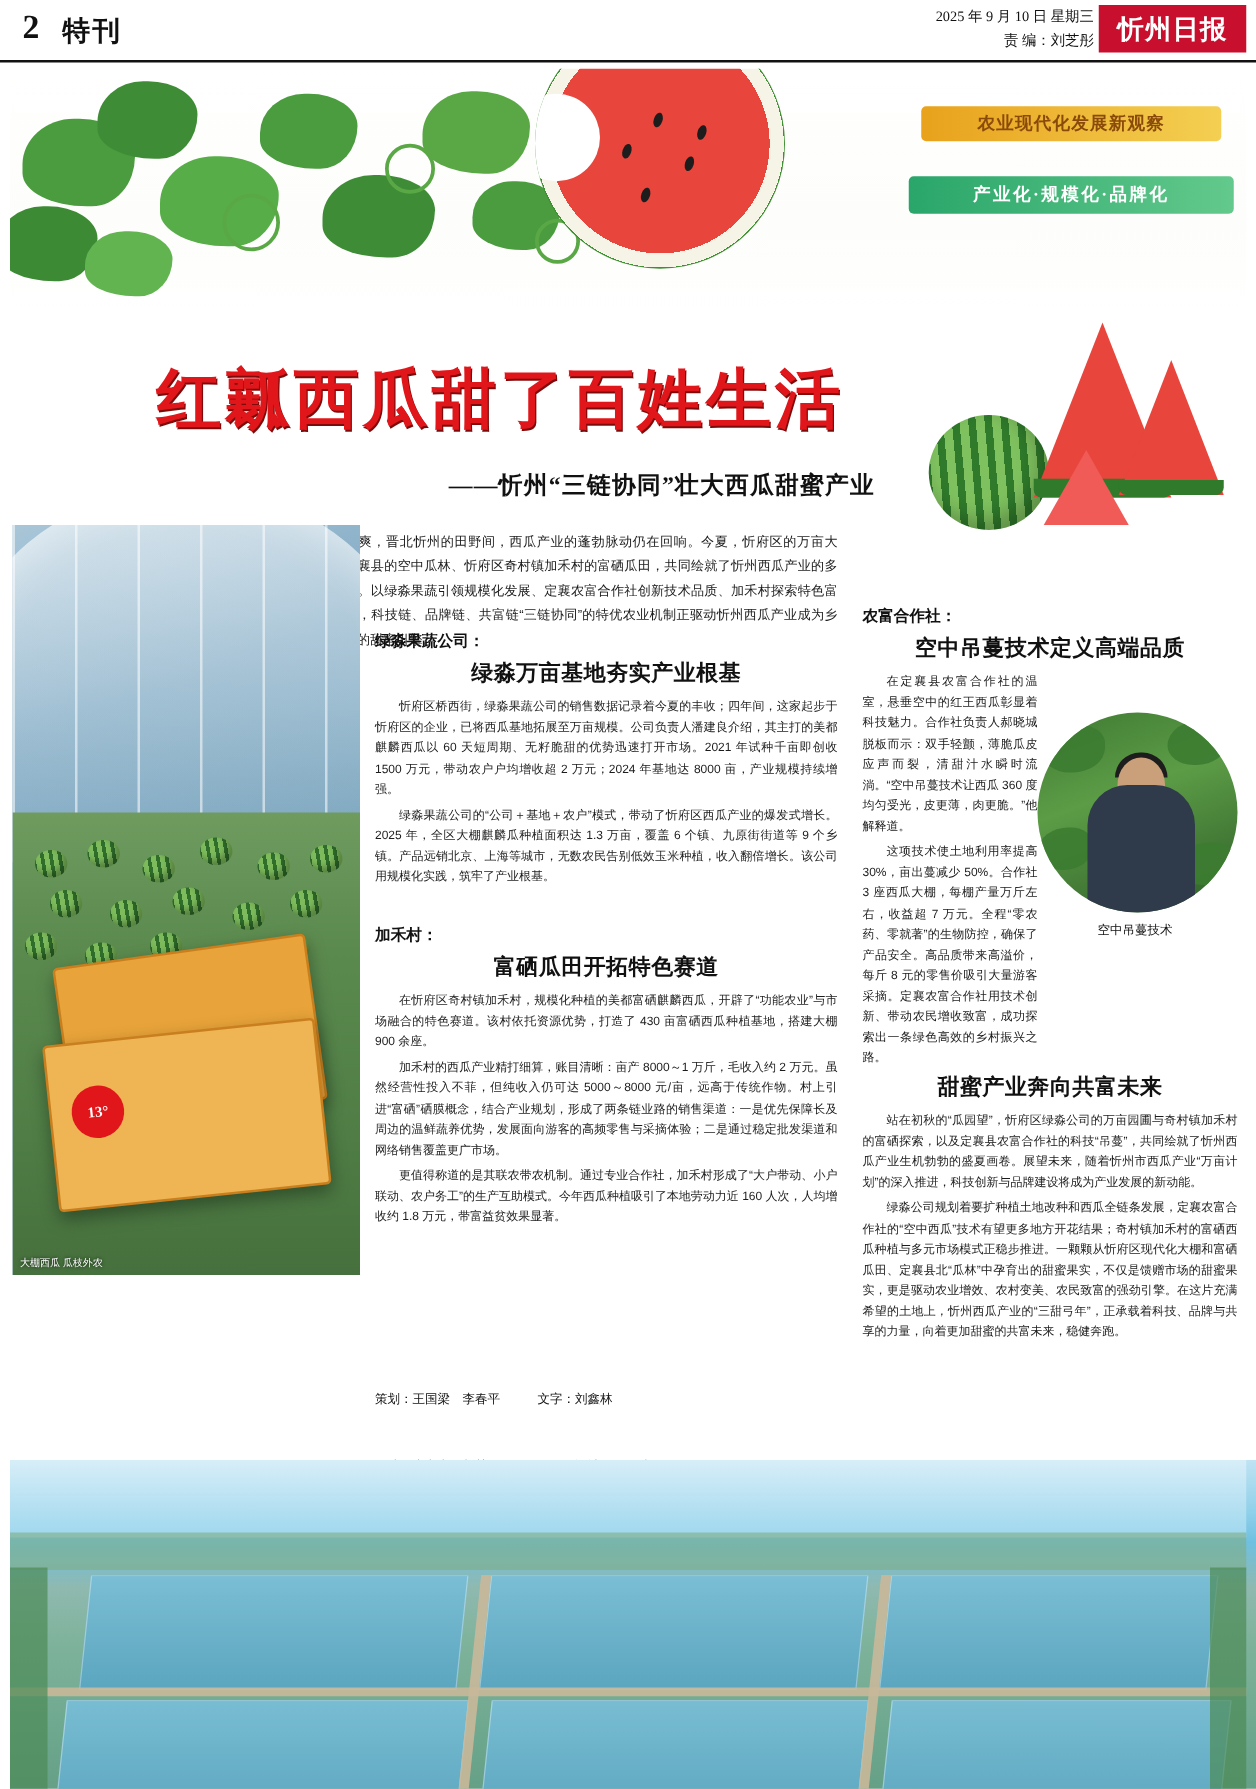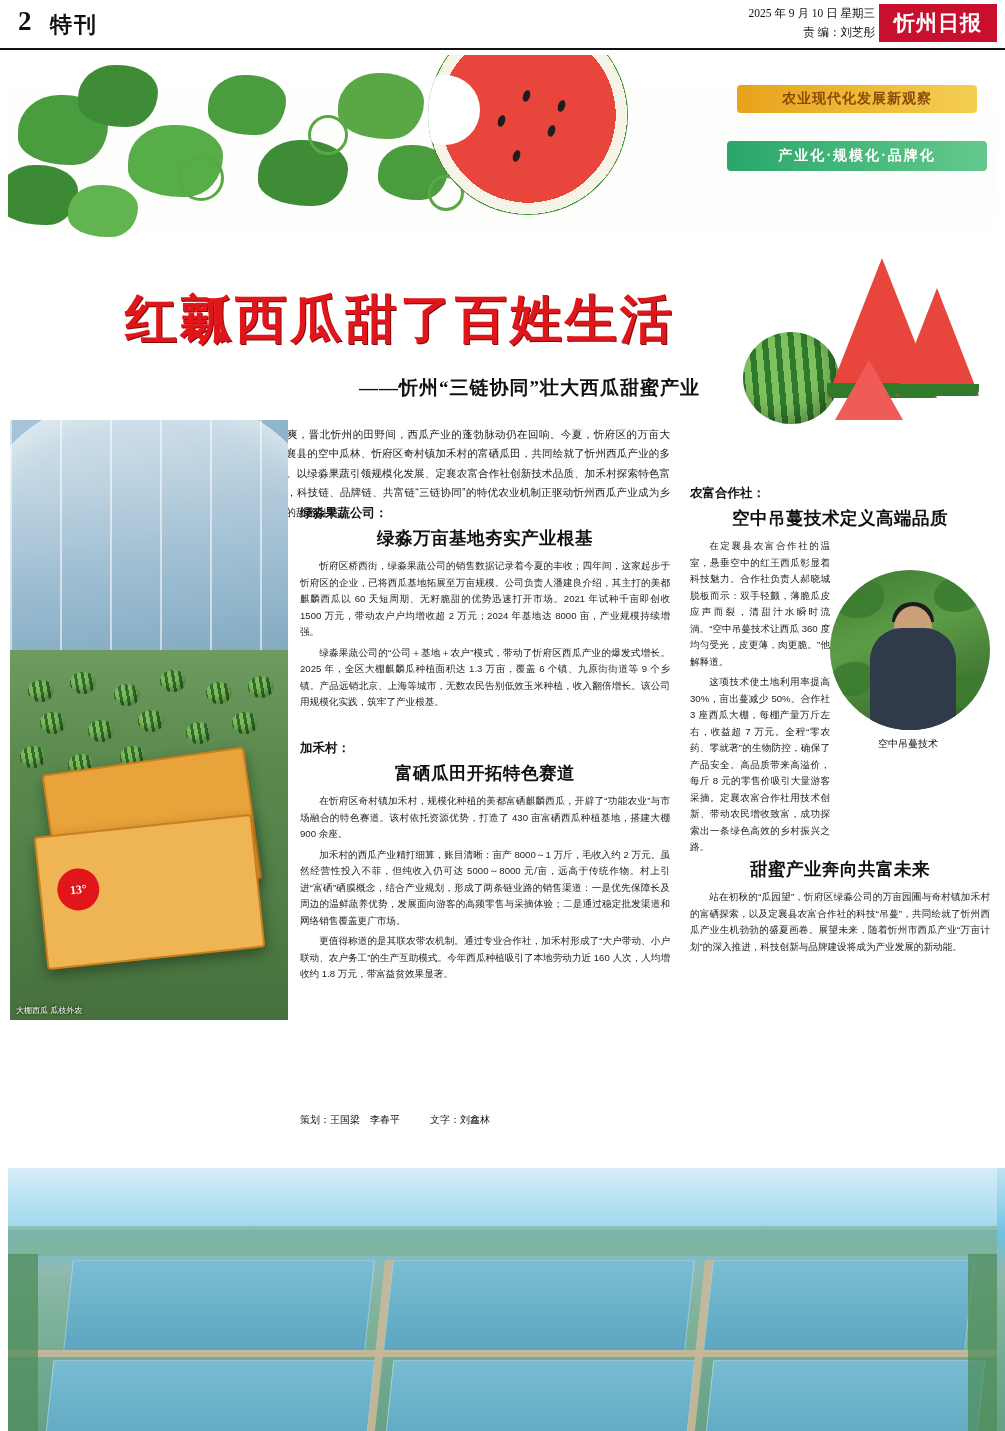--- a/index.html
+++ b/index.html
@@ -412,20 +412,21 @@
       <div class="rp-head"></div>
       <div class="rp-man"></div>
     </div>
     <div class="rp-cap">空中吊蔓技术</div>
   </div>
 
   <div class="col-right a4">
     <div class="art-title">甜蜜产业奔向共富未来</div>
     <div class="art-body">
       <p>站在初秋的“瓜园望”，忻府区绿淼公司的万亩园圃与奇村镇加禾村的富硒探索，以及定襄县农富合作社的科技“吊蔓”，共同绘就了忻州西瓜产业生机勃勃的盛夏画卷。展望未来，随着忻州市西瓜产业“万亩计划”的深入推进，科技创新与品牌建设将成为产业发展的新动能。</p>
+      <p>绿淼公司规划着要扩种植土地改种和西瓜全链条发展，定襄农富合作社的“空中西瓜”技术有望更多地方开花结果；奇村镇加禾村的富硒西瓜种植与多元市场模式正稳步推进。一颗颗从忻府区现代化大棚和富硒瓜田、定襄县北“瓜林”中孕育出的甜蜜果实，不仅是馈赠市场的甜蜜果实，更是驱动农业增效、农村变美、农民致富的强劲引擎。在这片充满希望的土地上，忻州西瓜产业的“三甜弓年”，正承载着科技、品牌与共享的力量，向着更加甜蜜的共富未来，稳健奔跑。</p>
     </div>
   </div>
 
   <div class="credits">
     <div class="row">
       <span class="lbl"><span>策划：</span><span>王国梁　李春平</span></span>
       <span class="lbl"><span>文字：</span><span>刘鑫林</span></span>
     </div>
     <div class="row">
       <span class="lbl"><span>图片：</span><span>由文中各相关公司提供</span></span>

